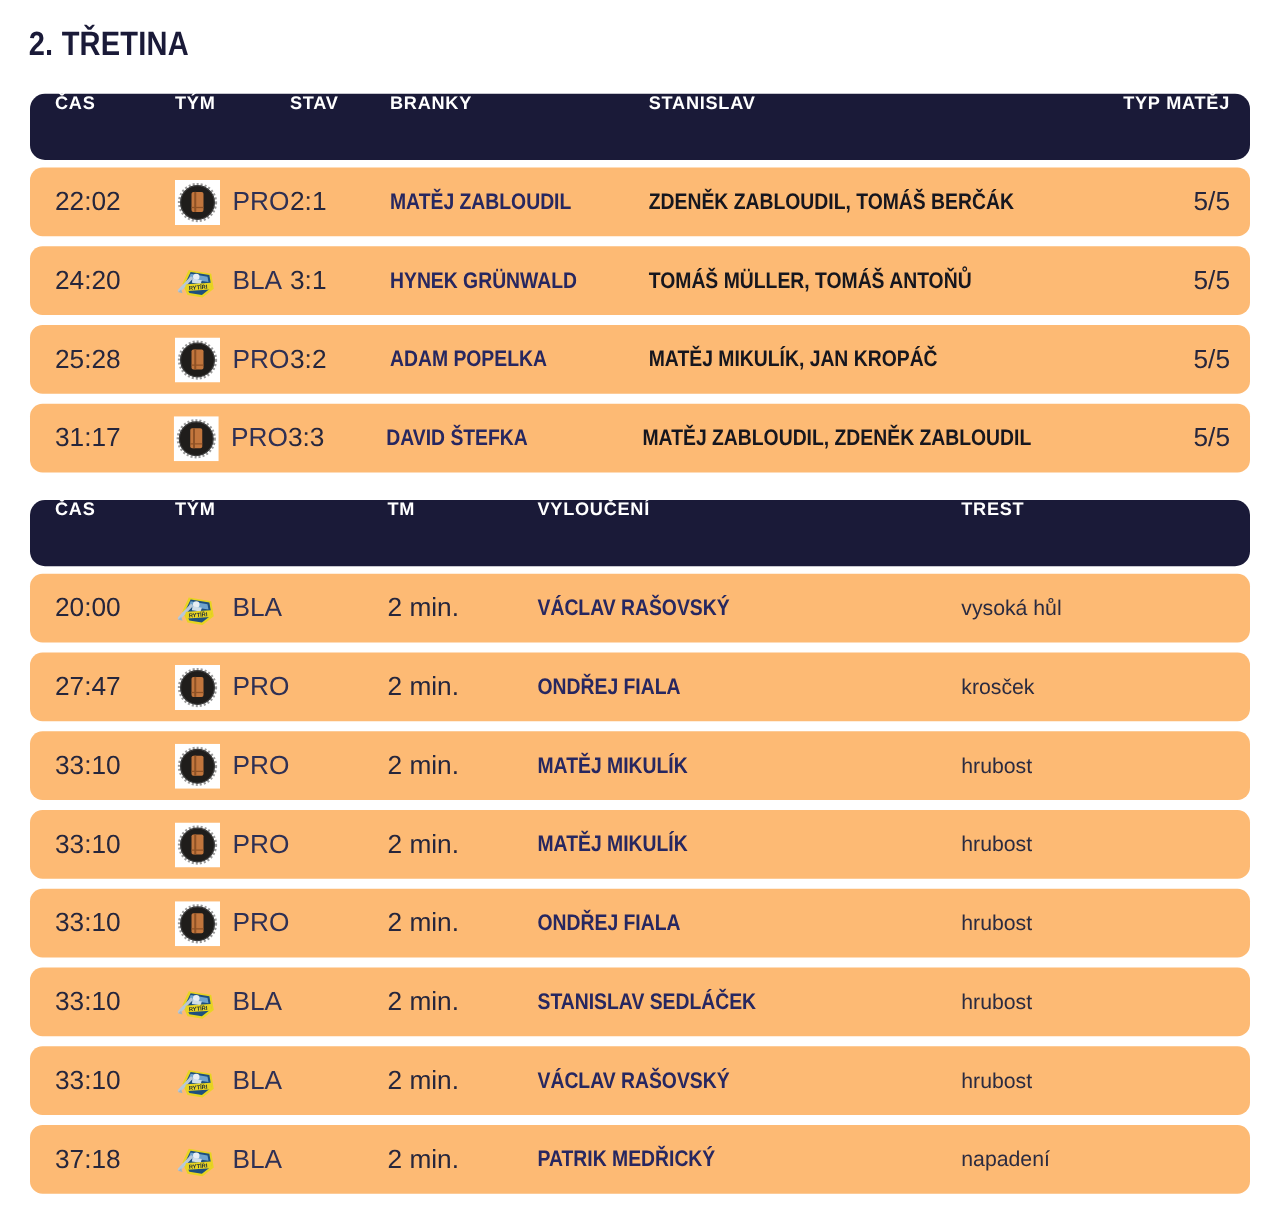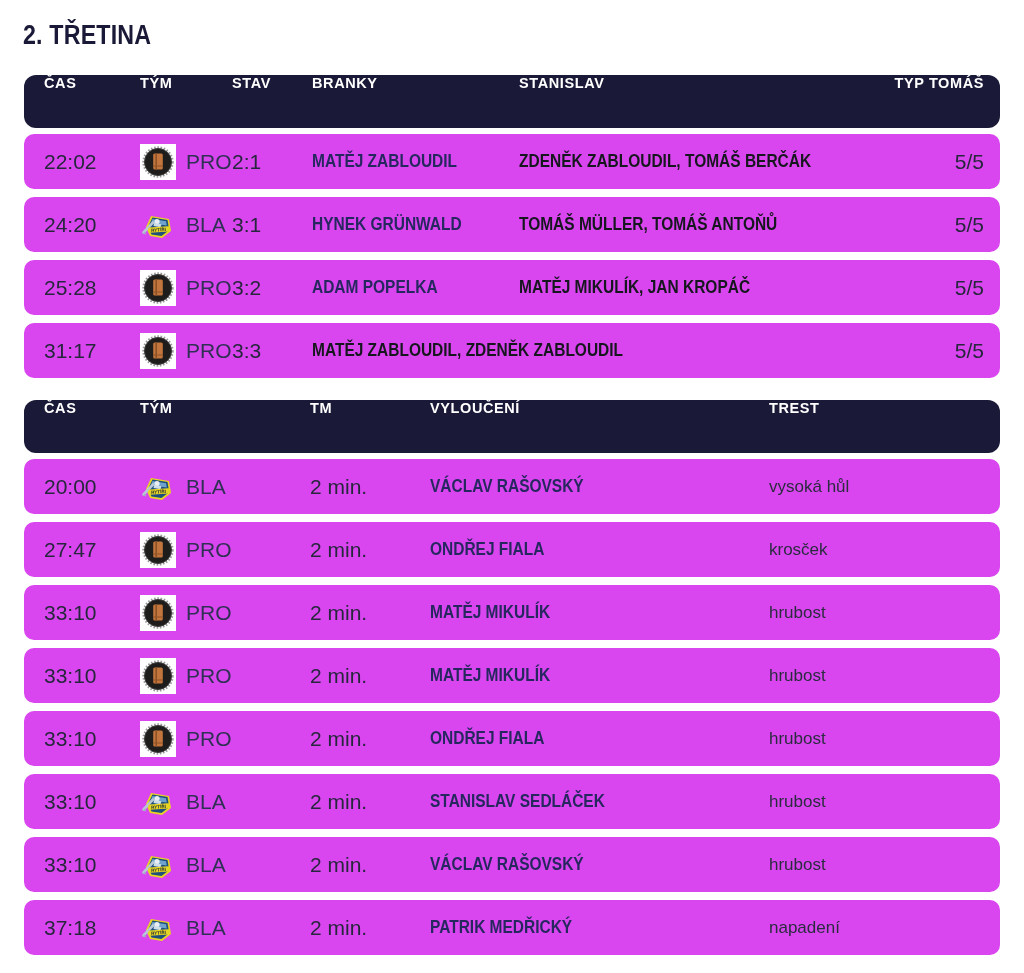--- a/index.html
+++ b/index.html
@@ -39,21 +39,21 @@
     margin-bottom: 6px;
   }
   .thead .col {
     font-size: 14.5px; font-weight: 700;
     letter-spacing: 0.6px;
   }
 
   .row {
     display: flex; align-items: center;
     height: 55px;
-    background: #d946ef;
+    background: #fdba74;
     border-radius: 10px;
     margin-bottom: 8px;
   }
 
   .thead, .row { padding-left: 20px; padding-right: 16px; }
 
   
   .g-time   { width: 96px; }
   .g-team   { width: 92px; display: flex; align-items: center; gap: 10px; }
   .g-stav   { width: 80px; }
@@ -111,21 +111,21 @@
   <h1 class="title cond">2. TŘETINA</h1>
 
   
   <section class="table goals">
     <div class="thead">
       <span class="col g-time">ČAS</span>
       <span class="col g-team">TÝM</span>
       <span class="col g-stav">STAV</span>
       <span class="col g-branky">BRANKY</span>
       <span class="col g-asist">STANISLAV</span>
-      <span class="col g-typ">TYP TOMÁŠ</span>
+      <span class="col g-typ">TYP MATĚJ</span>
     </div>
 
     <div class="row">
       <span class="g-time t-plain">22:02</span>
       <span class="g-team">
         <span class="logo">
             <svg>
               <use href="#logo-pro"></use>
             </svg>
           </span>
@@ -173,20 +173,21 @@
       <span class="g-time t-plain">31:17</span>
       <span class="g-team">
         <span class="logo">
             <svg>
               <use href="#logo-pro"></use>
             </svg>
           </span>
         <span class="t-team">PRO</span>
       </span>
       <span class="g-stav t-plain">3:3</span>
+      <span class="g-branky"><span class="cond t-scorer">DAVID ŠTEFKA</span></span>
       <span class="g-asist"><span class="cond t-assist">MATĚJ ZABLOUDIL, ZDENĚK ZABLOUDIL</span></span>
       <span class="g-typ t-plain">5/5</span>
     </div>
   </section>
 
   
   <section class="table penalties">
     <div class="thead">
       <span class="col p-time">ČAS</span>
       <span class="col p-team">TÝM</span>

